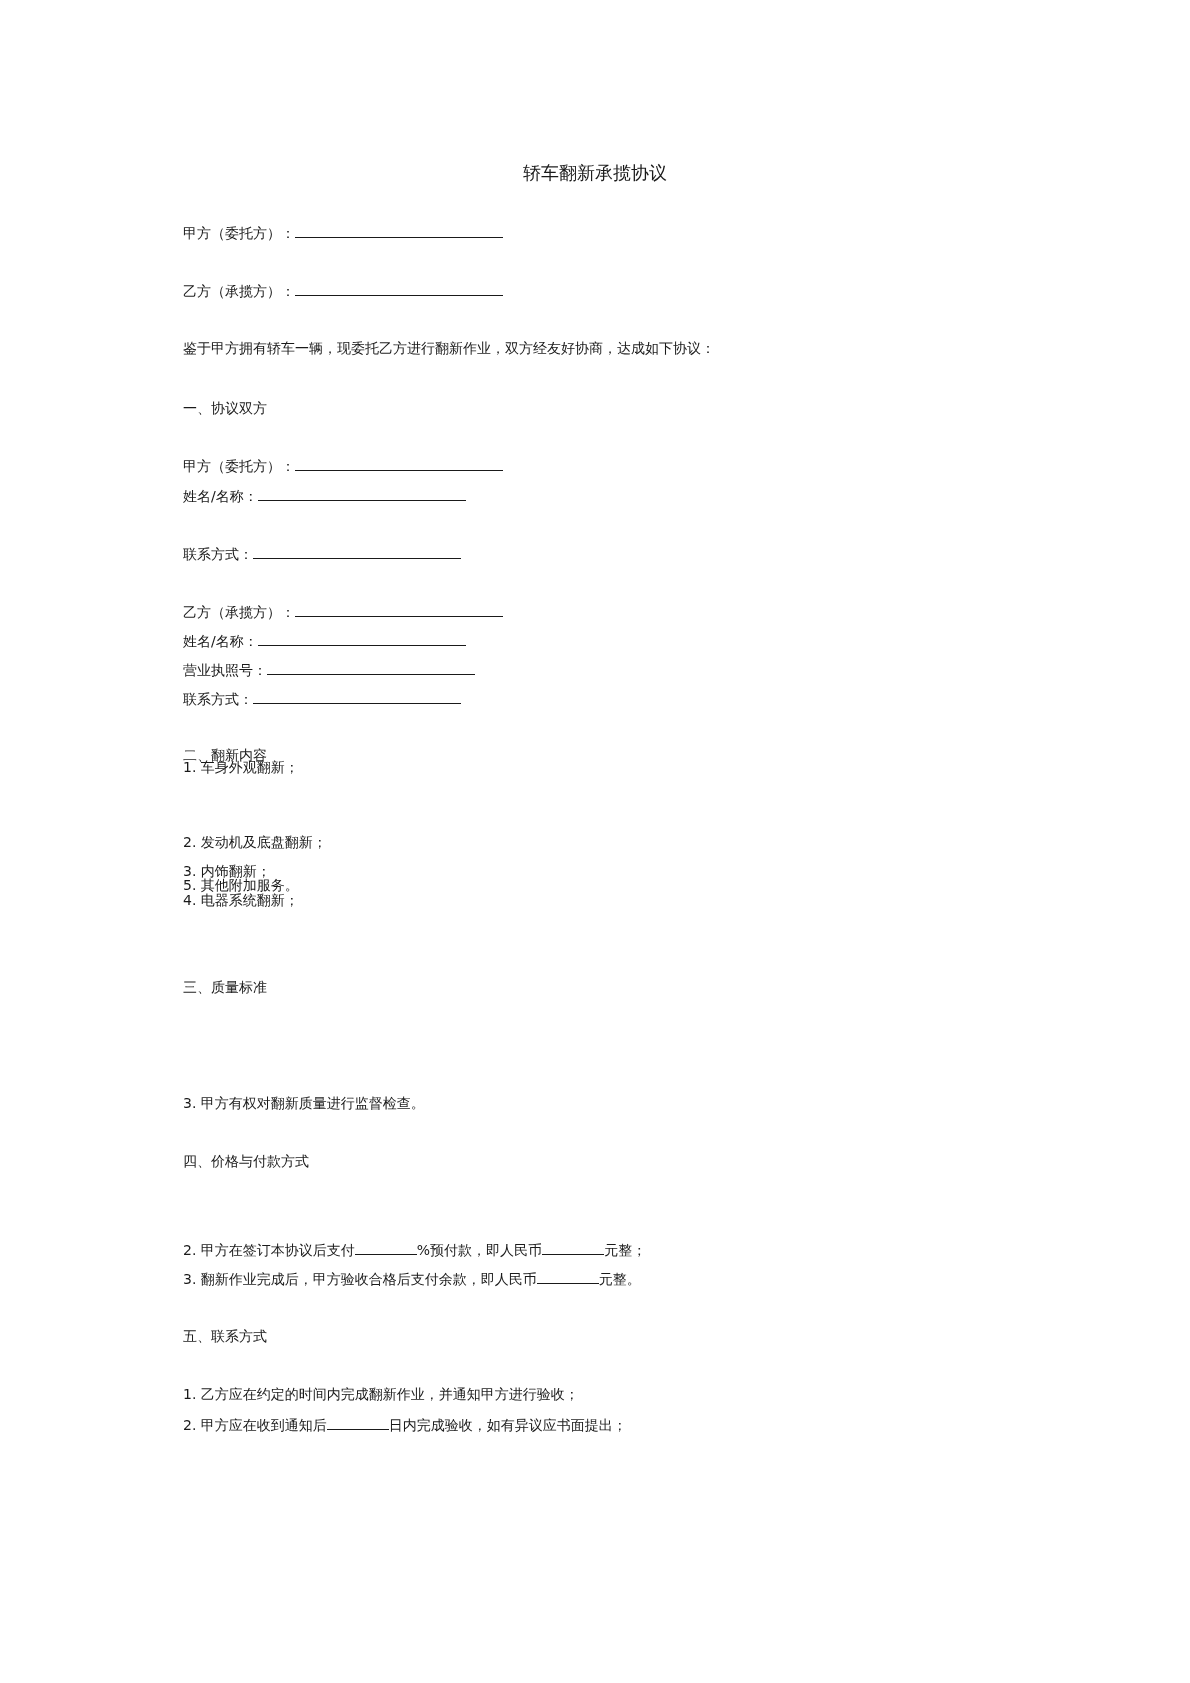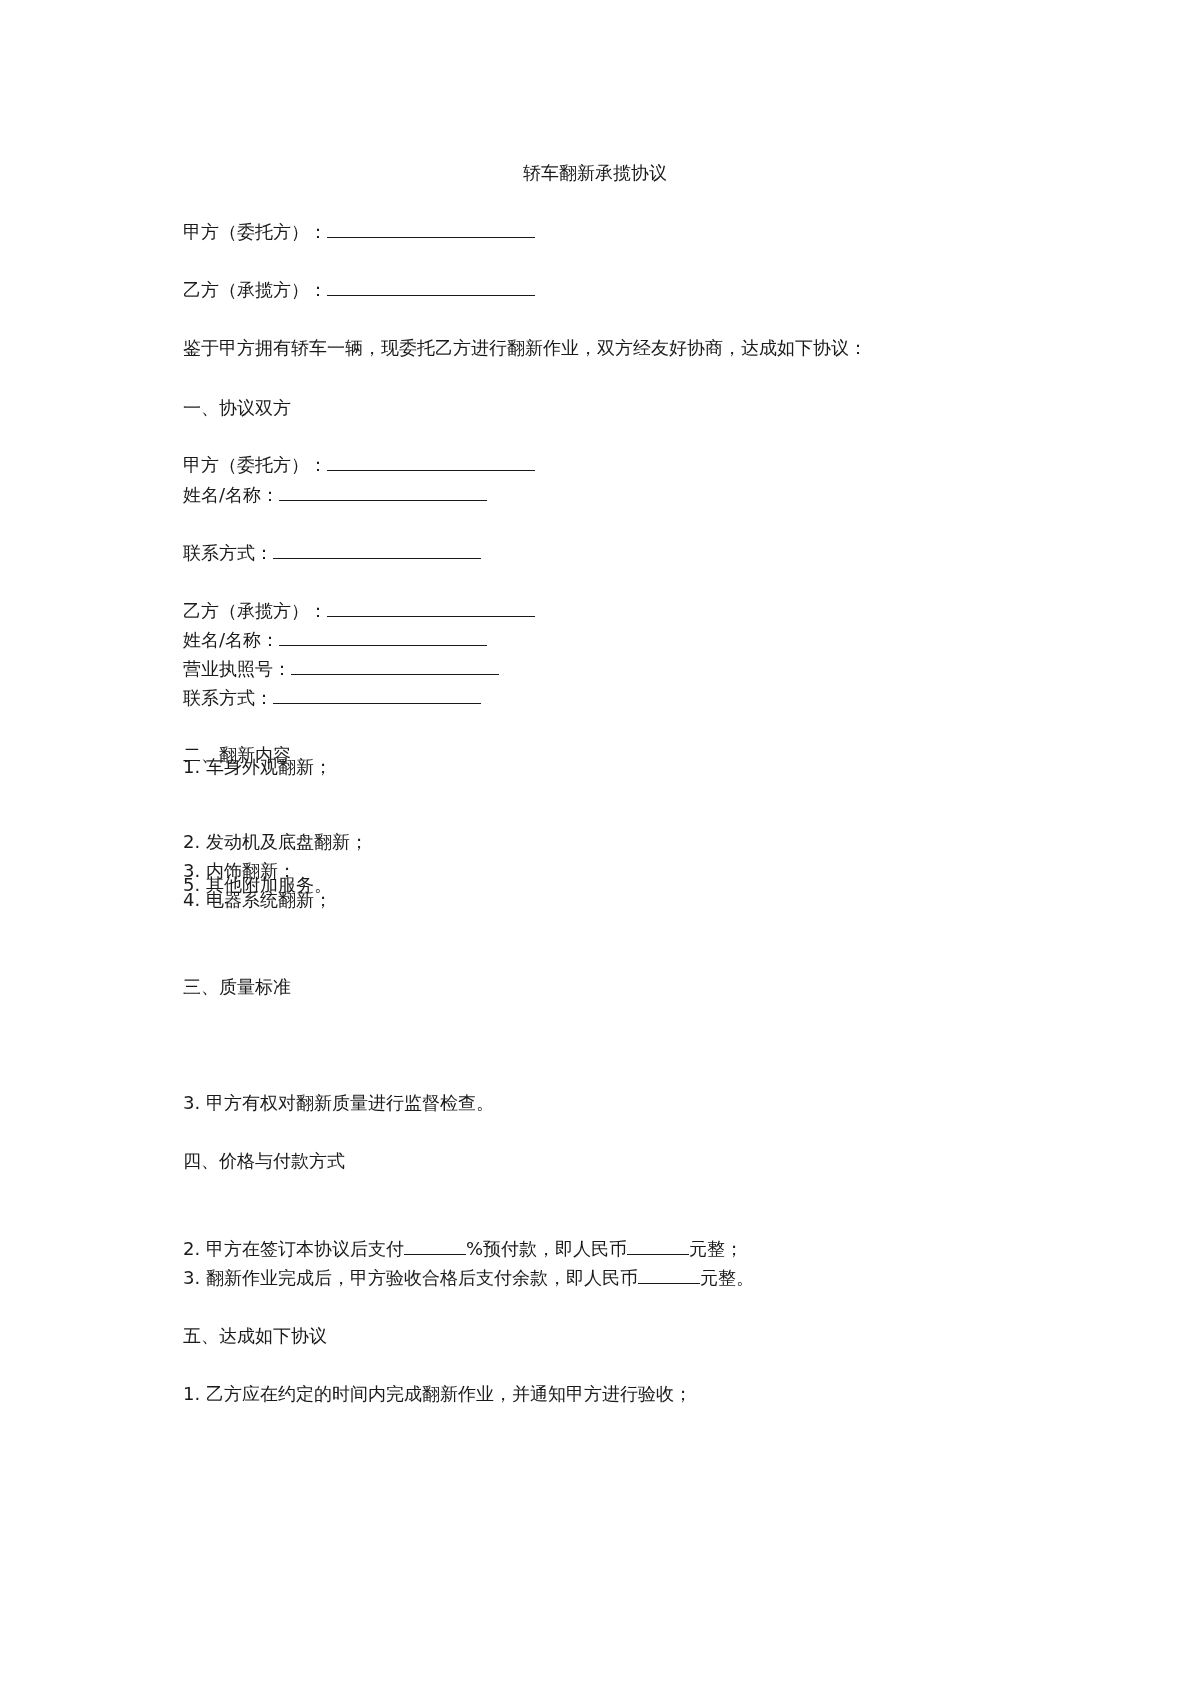--- a/index.html
+++ b/index.html
@@ -1,19 +1,19 @@
 <!DOCTYPE html>
 <html><head>
 <meta charset="utf-8">
 <style>
   html, body { margin: 0; padding: 0; background: #ffffff; }
   body { width: 1190px; height: 1683px; position: relative; overflow: hidden;
          font-family: "DejaVu Sans", "Liberation Sans", sans-serif; color: #1a1a1a; }
   .page { position: absolute; left: 0; top: 0; width: 1190px; height: 1295px; margin-top: 13px; }
-  .line { position: absolute; left: 183px; font-size: 18px; line-height: 22px; white-space: pre; }
+  .line { position: absolute; left: 183px; font-size: 14px; line-height: 22px; white-space: pre; }
   .title { position: absolute; left: 0; width: 1190px; text-align: center; top: 149px; font-size: 18px; line-height: 22px; }
   .blank { display: inline-block; border-bottom: 1.3px solid #1a1a1a; height: 17px; vertical-align: baseline; }
   .w-long { width: 208px; }
   .w-short { width: 62px; }
 </style>
 </head>
 <body>
 
 <div class="page">
 
@@ -42,16 +42,17 @@
   <div class="line" style="top:876px">4. 电器系统翻新；</div>
   <div class="line" style="top:861px">5. 其他附加服务。</div>
 
   <div class="line" style="top:963px">三、质量标准</div>
   <div class="line" style="top:1079px">3. 甲方有权对翻新质量进行监督检查。</div>
 
   <div class="line" style="top:1137px">四、价格与付款方式</div>
   <div class="line" style="top:1224px"><span>2. 甲方在签订本协议后支付</span><span class="blank w-short"></span><span>%预付款，即人民币</span><span class="blank w-short"></span><span>元整；</span></div>
   <div class="line" style="top:1253px"><span>3. 翻新作业完成后，甲方验收合格后支付余款，即人民币</span><span class="blank w-short"></span><span>元整。</span></div>
 
-  <div class="line" style="top:1312px">五、达成如下协议</div>
+  <div class="line" style="top:1312px">五、联系方式</div>
   <div class="line" style="top:1370px">1. 乙方应在约定的时间内完成翻新作业，并通知甲方进行验收；</div>
+  <div class="line" style="top:1399px"><span>2. 甲方应在收到通知后</span><span class="blank w-short"></span><span>日内完成验收，如有异议应书面提出；</span></div>
 
 </div>
 
 </body></html>

